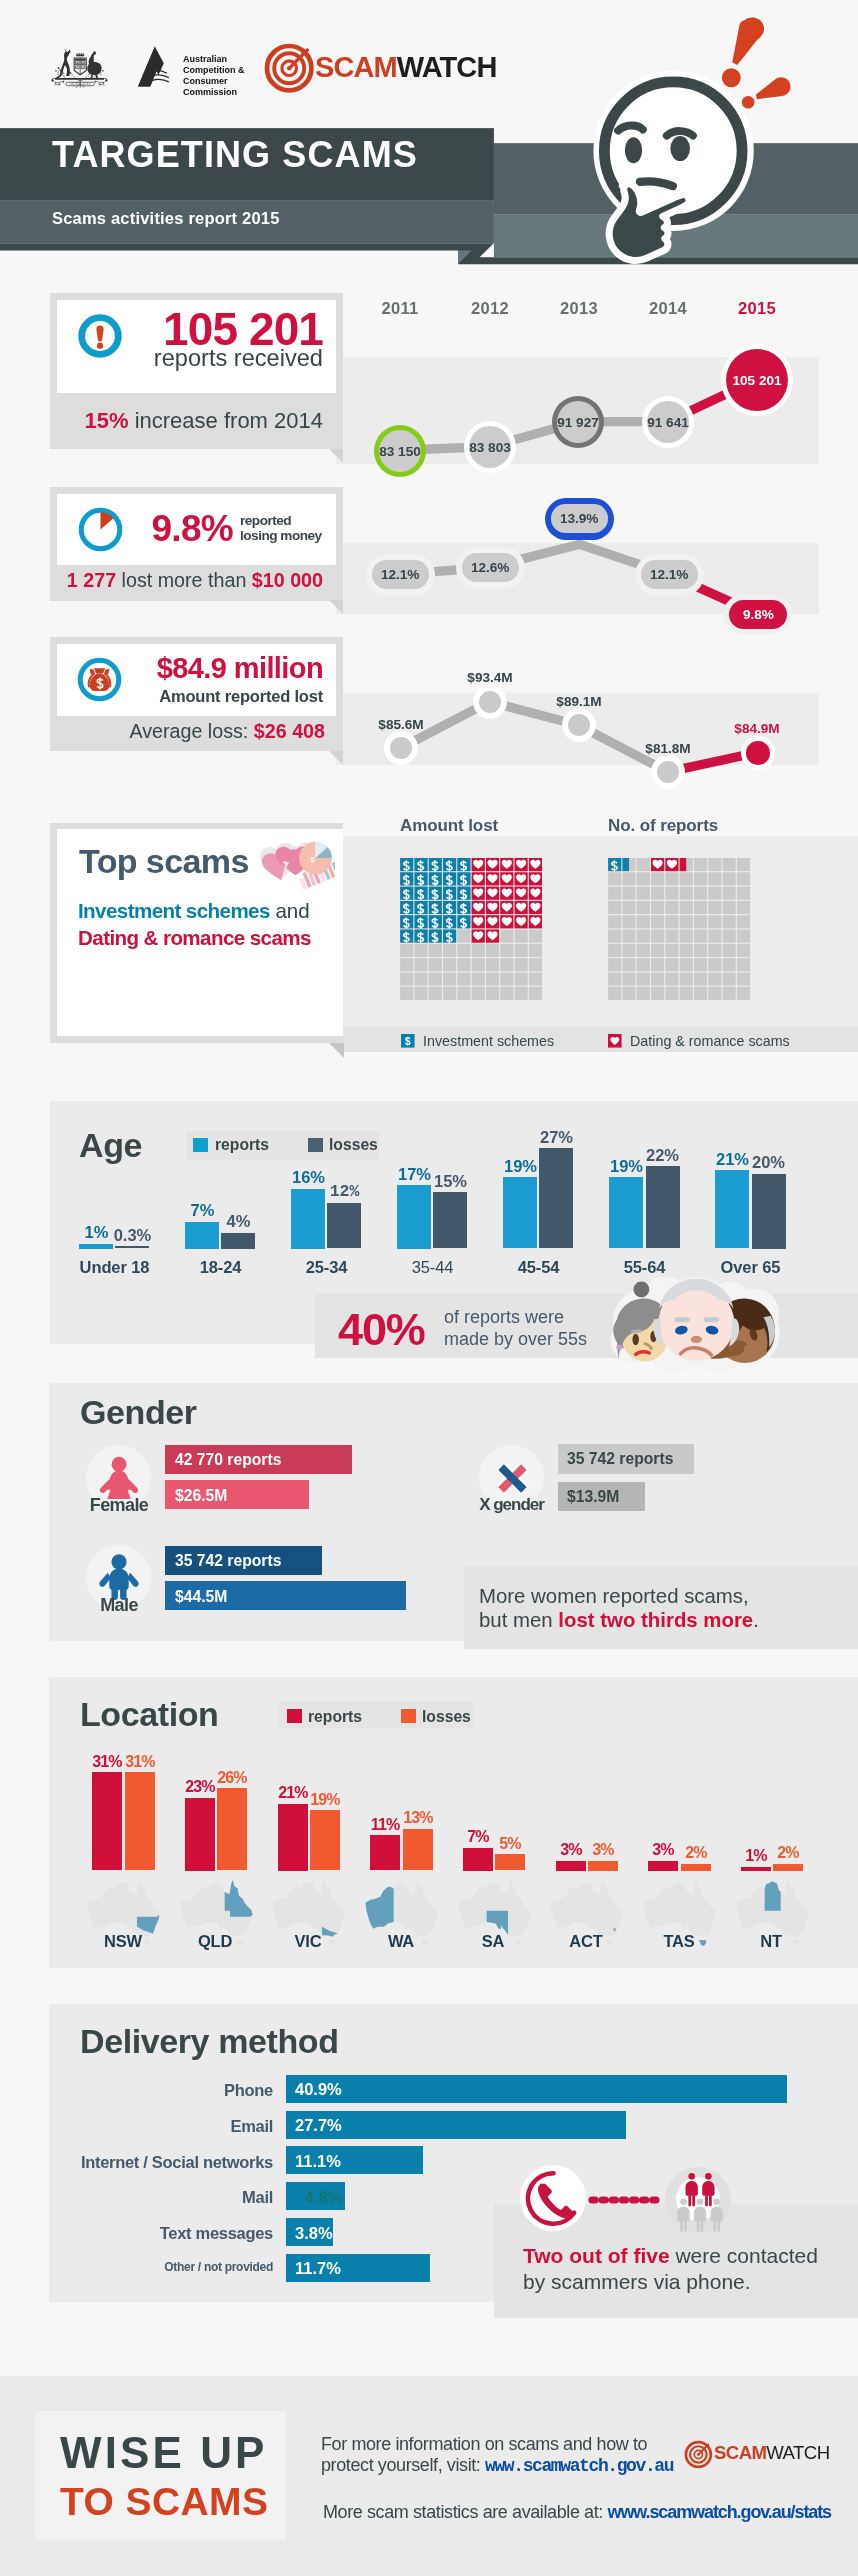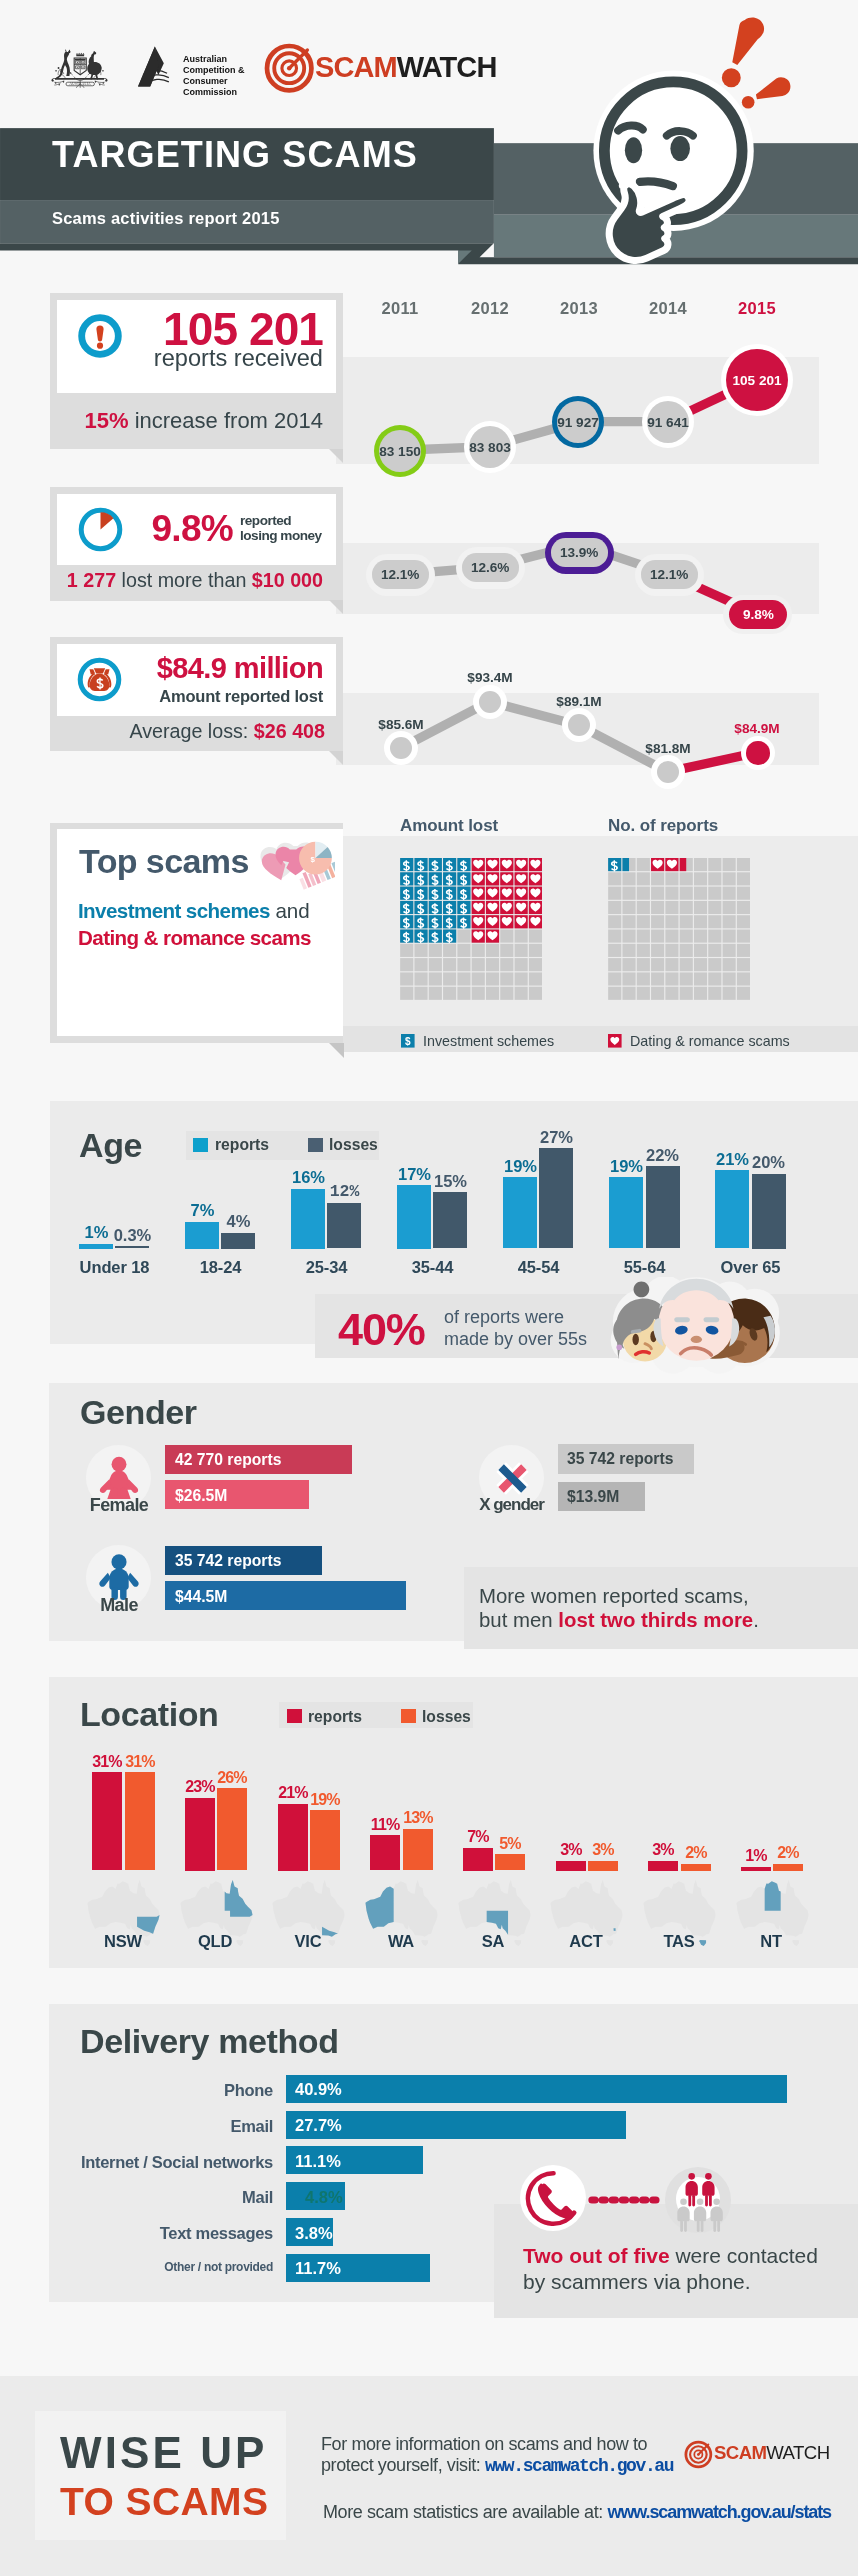--- a/index.html
+++ b/index.html
@@ -157,21 +157,21 @@
     <div class="abs" style="left:374px;top:425px;width:52px;height:52px;border-radius:50%;background:#84cc16;">
       <div class="abs" style="left:5px;top:5px;width:42px;height:42px;border-radius:50%;background:#cccccc;display:flex;align-items:center;justify-content:center;">
         <span class="nodeLbl">83 150</span>
         </div>
     </div>
     <div class="abs" style="left:464px;top:421px;width:52px;height:52px;border-radius:50%;background:#ffffff;">
       <div class="abs" style="left:5px;top:5px;width:42px;height:42px;border-radius:50%;background:#cccccc;display:flex;align-items:center;justify-content:center;">
         <span class="nodeLbl">83 803</span>
         </div>
     </div>
-    <div class="abs" style="left:552px;top:396px;width:52px;height:52px;border-radius:50%;background:#0369a1;">
+    <div class="abs" style="left:552px;top:396px;width:52px;height:52px;border-radius:50%;background:#737373;">
       <div class="abs" style="left:5px;top:5px;width:42px;height:42px;border-radius:50%;background:#cccccc;display:flex;align-items:center;justify-content:center;">
         <span class="nodeLbl">91 927</span>
         </div>
     </div>
     <div class="abs" style="left:642px;top:396px;width:52px;height:52px;border-radius:50%;background:#ffffff;">
       <div class="abs" style="left:5px;top:5px;width:42px;height:42px;border-radius:50%;background:#cccccc;display:flex;align-items:center;justify-content:center;">
         <span class="nodeLbl">91 641</span>
         </div>
     </div>
     <div class="abs" style="left:721px;top:344px;width:72px;height:72px;border-radius:50%;background:#ffffff;">
@@ -206,21 +206,21 @@
     <div class="abs" style="left:366px;top:554px;width:69px;height:42px;border-radius:21px;background:#f2f2f2;">
       <div class="abs" style="left:5.7px;top:6.4px;width:57px;height:29px;border-radius:14.3px;background:#cccccc;display:flex;align-items:center;justify-content:center;">
           <span class="nodeLbl">12.1%</span>
         </div>
     </div>
     <div class="abs" style="left:456px;top:547px;width:69px;height:42px;border-radius:21px;background:#f2f2f2;">
       <div class="abs" style="left:5.7px;top:6.4px;width:57px;height:29px;border-radius:14.3px;background:#cccccc;display:flex;align-items:center;justify-content:center;">
           <span class="nodeLbl">12.6%</span>
         </div>
     </div>
-    <div class="abs" style="left:545px;top:532px;width:69px;height:42px;border-radius:21px;background:#4c1d95;">
+    <div class="abs" style="left:545px;top:498px;width:69px;height:42px;border-radius:21px;background:#1d4ed8;">
       <div class="abs" style="left:5.7px;top:6.4px;width:57px;height:29px;border-radius:14.3px;background:#cccccc;display:flex;align-items:center;justify-content:center;">
           <span class="nodeLbl">13.9%</span>
         </div>
     </div>
     <div class="abs" style="left:635px;top:554px;width:69px;height:42px;border-radius:21px;background:#f2f2f2;">
       <div class="abs" style="left:5.7px;top:6.4px;width:57px;height:29px;border-radius:14.3px;background:#cccccc;display:flex;align-items:center;justify-content:center;">
           <span class="nodeLbl">12.1%</span>
         </div>
     </div>
     <div class="abs" style="left:723px;top:595px;width:69px;height:39px;border-radius:20px;background:#f0f0f0;">
@@ -688,21 +688,21 @@
         <div class="abs" style="left:171px;top:1259px;width:99px;text-align:center;font-size:16.5px;font-weight:bold;color:#2f4858;letter-spacing:-0.1px;line-height:1;">18-24</div>
         <div class="abs" style="left:291px;top:1189px;width:34px;height:60px;background:#1b9dd1;"></div>
         <div class="abs" style="left:287px;top:1169px;width:43px;text-align:center;font-size:16.5px;font-weight:bold;color:#0b6d93;line-height:1;">16%</div>
         <div class="abs" style="left:327px;top:1203px;width:34px;height:45px;background:#41586a;"></div>
         <div class="abs" style="left:323px;top:1184px;width:43px;text-align:center;font-size:16.5px;font-weight:bold;color:#44596b;line-height:1;font-family:Liberation Mono, monospace;">12%</div>
         <div class="abs" style="left:277px;top:1259px;width:99px;text-align:center;font-size:16.5px;font-weight:bold;color:#2f4858;letter-spacing:-0.1px;line-height:1;">25-34</div>
         <div class="abs" style="left:397px;top:1185px;width:34px;height:64px;background:#1b9dd1;"></div>
         <div class="abs" style="left:393px;top:1166px;width:43px;text-align:center;font-size:16.5px;font-weight:bold;color:#0b6d93;line-height:1;">17%</div>
         <div class="abs" style="left:433px;top:1192px;width:34px;height:56px;background:#41586a;"></div>
         <div class="abs" style="left:429px;top:1173px;width:43px;text-align:center;font-size:16.5px;font-weight:bold;color:#44596b;line-height:1;">15%</div>
-        <div class="abs" style="left:383px;top:1259px;width:99px;text-align:center;font-size:16.5px;font-weight:bold;color:#2f4858;letter-spacing:-0.1px;line-height:1;">35-44</div>
+        <div class="abs" style="left:383px;top:1259px;width:99px;text-align:center;font-size:16.5px;font-weight:normal;color:#2f4858;letter-spacing:-0.1px;line-height:1;">35-44</div>
         <div class="abs" style="left:503px;top:1177px;width:34px;height:71px;background:#1b9dd1;"></div>
         <div class="abs" style="left:499px;top:1158px;width:43px;text-align:center;font-size:16.5px;font-weight:bold;color:#0b6d93;line-height:1;">19%</div>
         <div class="abs" style="left:539px;top:1148px;width:34px;height:100px;background:#41586a;"></div>
         <div class="abs" style="left:535px;top:1129px;width:43px;text-align:center;font-size:16.5px;font-weight:bold;color:#44596b;line-height:1;">27%</div>
         <div class="abs" style="left:489px;top:1259px;width:99px;text-align:center;font-size:16.5px;font-weight:bold;color:#2f4858;letter-spacing:-0.1px;line-height:1;">45-54</div>
         <div class="abs" style="left:609px;top:1177px;width:34px;height:71px;background:#1b9dd1;"></div>
         <div class="abs" style="left:605px;top:1158px;width:43px;text-align:center;font-size:16.5px;font-weight:bold;color:#0b6d93;line-height:1;">19%</div>
         <div class="abs" style="left:646px;top:1166px;width:34px;height:82px;background:#41586a;"></div>
         <div class="abs" style="left:641px;top:1147px;width:43px;text-align:center;font-size:16.5px;font-weight:bold;color:#44596b;line-height:1;">22%</div>
         <div class="abs" style="left:595px;top:1259px;width:99px;text-align:center;font-size:16.5px;font-weight:bold;color:#2f4858;letter-spacing:-0.1px;line-height:1;">55-64</div>

